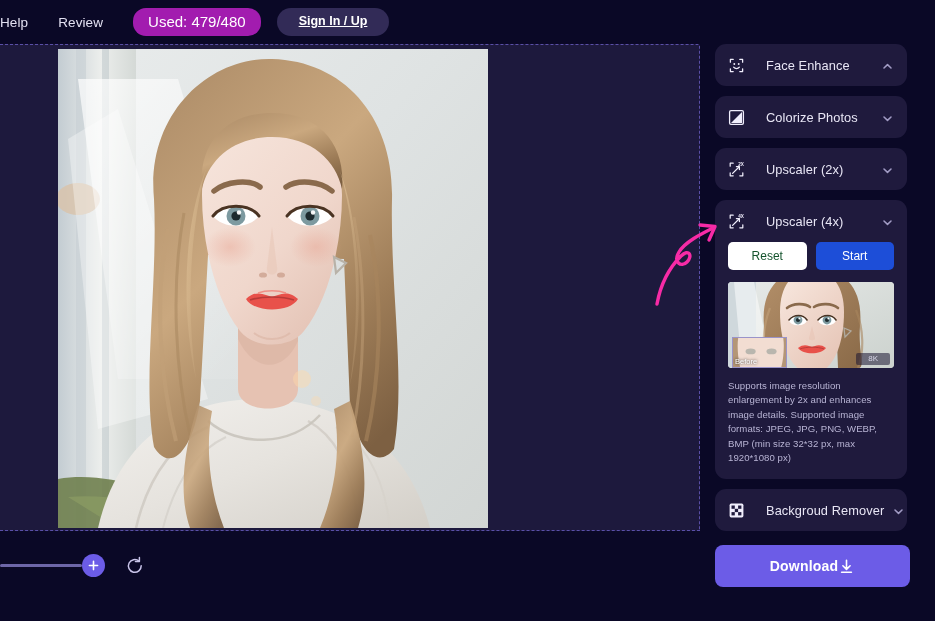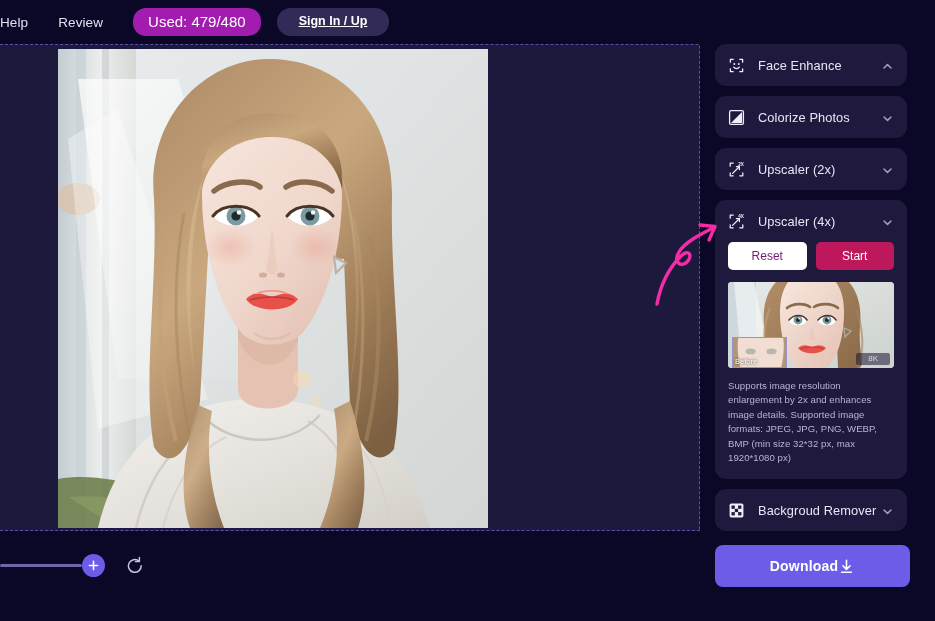--- a/index.html
+++ b/index.html
@@ -70,41 +70,41 @@
   
   .sidebar {
     position:absolute; left:715px; top:44px; width:195px; height:577px;
   }
   .panel {
     background:#1f1a3d; border-radius:11px; margin-bottom:10px;
     width:192px; overflow:hidden;
   }
   .panel-head {
     height:42px; display:flex; align-items:center; padding:0 13px 0 13px;
-    cursor:pointer; gap:0;
+    cursor:pointer; gap:8px;
   }
   .panel-icon {
     width:17px; height:17px; flex:0 0 17px; margin-right:13px;
     display:flex; align-items:center; justify-content:center;
   }
   .panel-title {
     font-size:12.8px; color:#e8e6f5; flex:1 1 auto; letter-spacing:.1px;
     white-space:nowrap;
   }
   .chev { width:13px; height:13px; flex:0 0 13px; opacity:.85; }
 
   .panel-body { padding:0 13px 14px 13px; }
   .btn-row { display:flex; gap:9px; margin-bottom:12px; }
   .btn {
     flex:1 1 0; height:28px; border-radius:5px; font-size:12px;
     display:flex; align-items:center; justify-content:center; cursor:pointer;
     border:none; font-family:inherit;
   }
-  .btn-reset { background:#ffffff; color:#701a75; }
-  .btn-start { background:#be185d; color:#ffffff; }
+  .btn-reset { background:#ffffff; color:#14532d; }
+  .btn-start { background:#1d4ed8; color:#ffffff; }
 
   .preview {
     position:relative; width:100%; height:86px; border-radius:4px;
     overflow:hidden; margin-bottom:11px; background:#cfd6d8; cursor:pointer;
   }
   .preview svg { display:block; width:166px; height:86px; }
   .before-inset {
     position:absolute; left:4px; bottom:0px; width:55px; height:31px;
     border:1px solid #9a93c9; overflow:hidden;
   }

